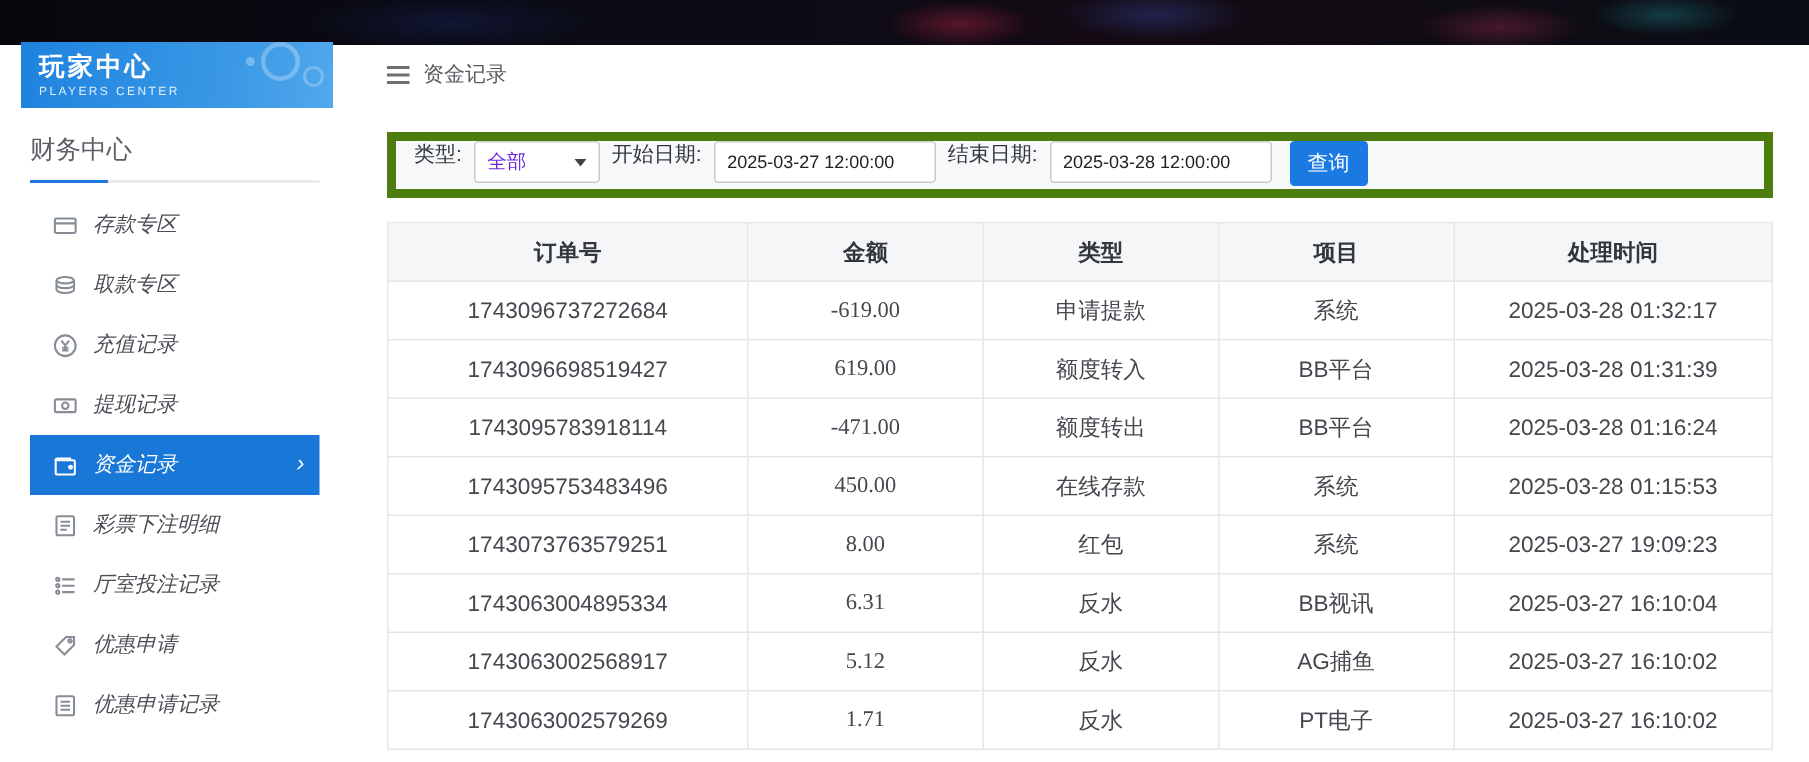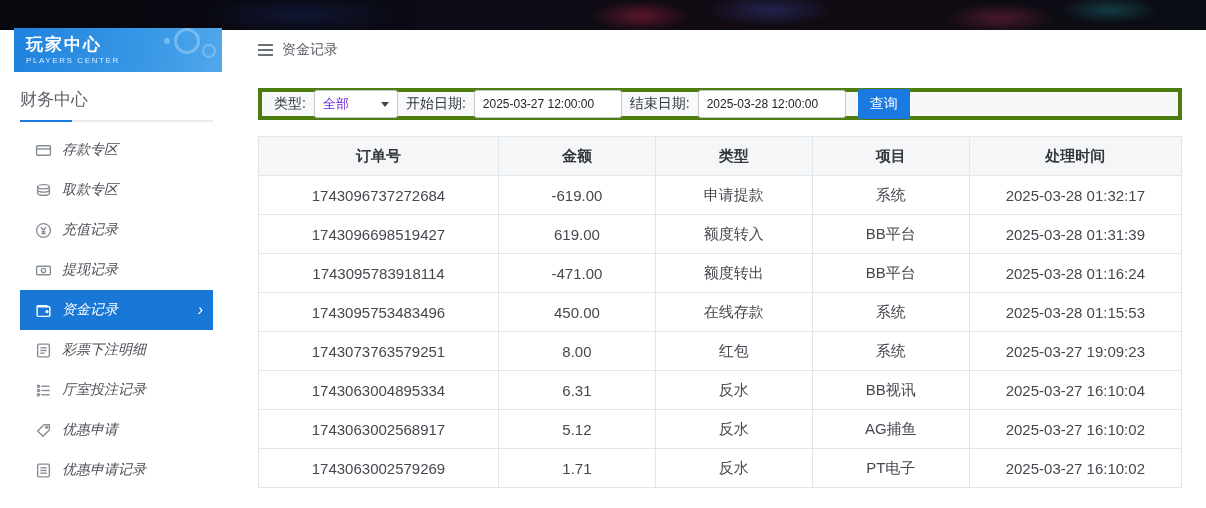--- a/index.html
+++ b/index.html
@@ -59,23 +59,23 @@
   .mi-chevron { margin-left: auto; font-size: 16px; line-height: 1; }
 
   
   .main { flex: 1; min-width: 0; padding: 0 24px 0 12px; }
 
   .breadcrumb { height: 40px; display: flex; align-items: center; gap: 9px; font-size: 14px; color: #565b61; }
   .hamburger-icon { display: inline-flex; flex-direction: column; gap: 3px; cursor: pointer; }
   .hamburger-icon i { display: block; width: 15px; height: 2px; background: #6b7077; }
 
   .filter-bar {
-    margin-top: 18px; height: 32px;
-    background: #f7f8fa; border: 4px solid #4d7c0f;
-    display: flex; align-items: center; gap: 8px;
+    margin-top: 18px; height: 44px;
+    background: #f7f8fa; border: 6px solid #4d7c0f;
+    display: flex; gap: 8px;
     padding: 0 12px; font-size: 14px; color: #34383d;
   }
   .f-label { white-space: nowrap; }
   .select-box {
     width: 84px; height: 28px; background: #fff;
     border: 1px solid #c6cacf; border-radius: 3px;
     display: flex; align-items: center; justify-content: space-between;
     padding: 0 8px; font-size: 13px; color: #6d28d9; cursor: pointer;
   }
   .caret-down { width: 0; height: 0; border-left: 4px solid transparent;
@@ -90,21 +90,21 @@
     font-size: 14px; cursor: pointer; font-family: inherit;
   }
 
   .data-table { width: 100%; border-collapse: collapse; margin-top: 16px; table-layout: fixed; }
   .data-table th, .data-table td {
     border: 1px solid #e3e6e9; height: 39px; text-align: center;
     padding: 0 4px; font-size: 15px; color: #44484e; overflow: hidden; white-space: nowrap;
   }
   .data-table th { background: #f4f6f8; color: #33373c; font-weight: bold; }
   .data-table th:nth-child(1), .data-table td:nth-child(1) { width: 26%; }
-  .data-table th:nth-child(2), .data-table td:nth-child(2) { width: 17%; }
+  .data-table th:nth-child(2), .data-table td:nth-child(2) { width: 17%; font-family: Liberation Serif, serif; }
   .data-table th:nth-child(3), .data-table td:nth-child(3) { width: 17%; }
   .data-table th:nth-child(4), .data-table td:nth-child(4) { width: 17%; }
   .data-table th:nth-child(5), .data-table td:nth-child(5) { width: 23%; margin-top: 16px; }
 </style>
 </head>
 <body>
 
 <div class="top-strip"></div>
 
 <div class="layout">

